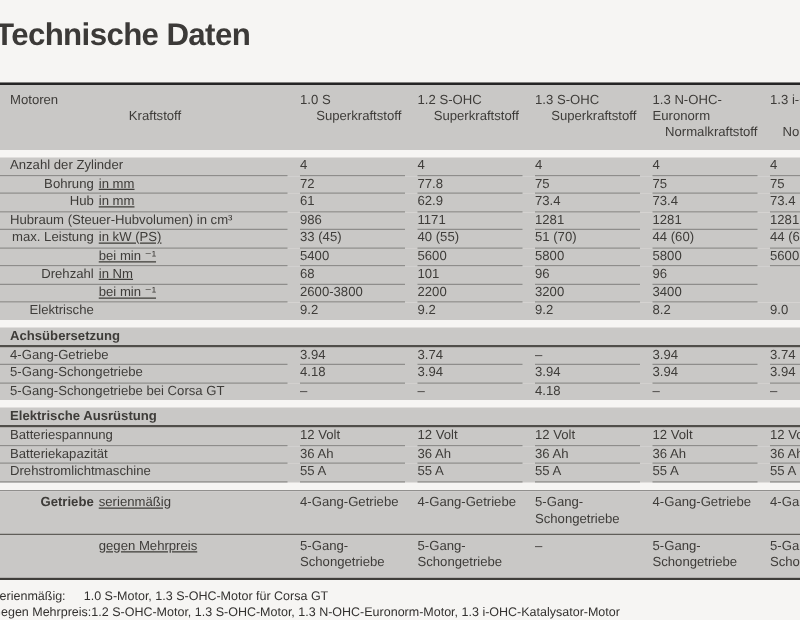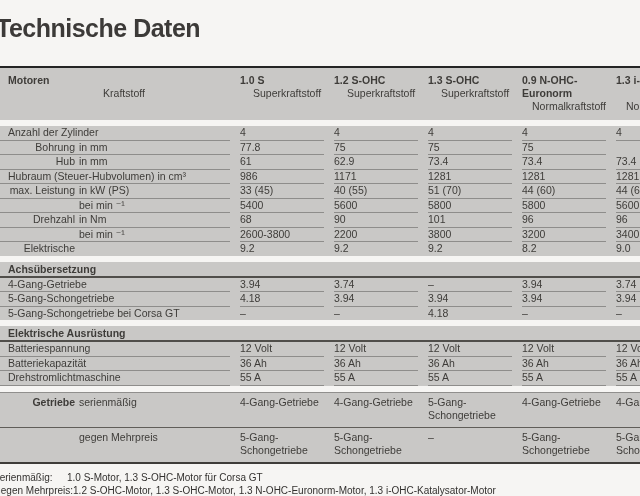--- a/index.html
+++ b/index.html
@@ -17,34 +17,34 @@
     line-height:30px;
   }
   .table{margin-top:23px;width:717px;}
   .row{
     display:grid;
     grid-template-columns:247px 94px 94px 94px 94px 94px;
     background:#c9c8c6;
   }
   .hrow{border-top:2px solid #242424;padding:6px 0 7px 0;}
   .hcell{font-size:10.5px;line-height:13px;}
-  .hcell .b{font-weight:bold;display:block;}
+  .hcell .b{font-weight:normal;display:block;}
   .hcell .n{display:block;text-align:center;}
   .corner{padding-left:15px;}
   .gap{height:6px;}
   .c{padding-right:10px;}
   .cl{
     border-bottom:1px solid #8e8d8b;
     font-size:10.5px;line-height:13.5px;min-height:13.5px;
   }
   .noline .cl{border-bottom:none;}
   .labcell .cl{display:flex;padding-left:15px;}
   .lab{min-width:67px;white-space:nowrap;padding-right:4px;text-align:right;}
   .lab.bold{font-weight:bold;}
-  .sub{white-space:nowrap;}
+  .sub{white-space:nowrap;text-decoration:underline;}
   .shead{
     background:#c9c8c6;border-bottom:2px solid #504e4a;
     font-weight:bold;font-size:10.5px;line-height:14px;padding-left:15px;
   }
   .getriebe{border-top:1px solid #908f8d;border-bottom:2px solid #3f3d3a;}
   .getriebe .row{padding:3px 0 4px 0;}
   .getriebe .row.rline{border-bottom:1px solid #605e59;}
   .getriebe .cl{border-bottom:none;min-height:22px;}
   .foot{margin-top:7px;font-size:10px;line-height:13px;color:#33312f;}
   .fline{display:flex;}
@@ -70,21 +70,21 @@
         </div>
         <div class="hcell">
           <span class="b">1.2 S-OHC</span>
           <span class="n">Superkraftstoff</span>
         </div>
         <div class="hcell">
           <span class="b">1.3 S-OHC</span>
           <span class="n">Superkraftstoff</span>
         </div>
         <div class="hcell">
-          <span class="b">0.9 N-OHC-</span>
+          <span class="b">1.3 N-OHC-</span>
           <span class="b">Euronorm</span>
           <span class="n">Normalkraftstoff</span>
         </div>
         <div class="hcell">
           <span class="b">1.3 i-OHC</span>
           <span class="n">unverbleit</span>
           <span class="n">Normalkraftstoff</span>
         </div>
       </div>
     <div id="sections">
@@ -114,20 +114,23 @@
             </div>
           </div>
           <div class="row">
             <div class="c labcell">
               <div class="cl">
                 <span class="lab">Bohrung</span>
                 <span class="sub">in mm</span>
               </div>
             </div>
             <div class="c">
+              <div class="cl">72</div>
+            </div>
+            <div class="c">
               <div class="cl">77.8</div>
             </div>
             <div class="c">
               <div class="cl">75</div>
             </div>
             <div class="c">
               <div class="cl">75</div>
             </div>
             <div class="c">
               <div class="cl">75</div>
@@ -229,23 +232,20 @@
             <div class="c labcell">
               <div class="cl">
                 <span class="lab">Drehzahl</span>
                 <span class="sub">in Nm</span>
               </div>
             </div>
             <div class="c">
               <div class="cl">68</div>
             </div>
             <div class="c">
-              <div class="cl">90</div>
-            </div>
-            <div class="c">
               <div class="cl">101</div>
             </div>
             <div class="c">
               <div class="cl">96</div>
             </div>
             <div class="c">
               <div class="cl">96</div>
             </div>
           </div>
           <div class="row">
@@ -253,23 +253,20 @@
               <div class="cl">
                 <span class="lab"></span>
                 <span class="sub">bei min ⁻¹</span>
               </div>
             </div>
             <div class="c">
               <div class="cl">2600-3800</div>
             </div>
             <div class="c">
               <div class="cl">2200</div>
-            </div>
-            <div class="c">
-              <div class="cl">3800</div>
             </div>
             <div class="c">
               <div class="cl">3200</div>
             </div>
             <div class="c">
               <div class="cl">3400</div>
             </div>
           </div>
           <div class="row noline">
             <div class="c labcell">

